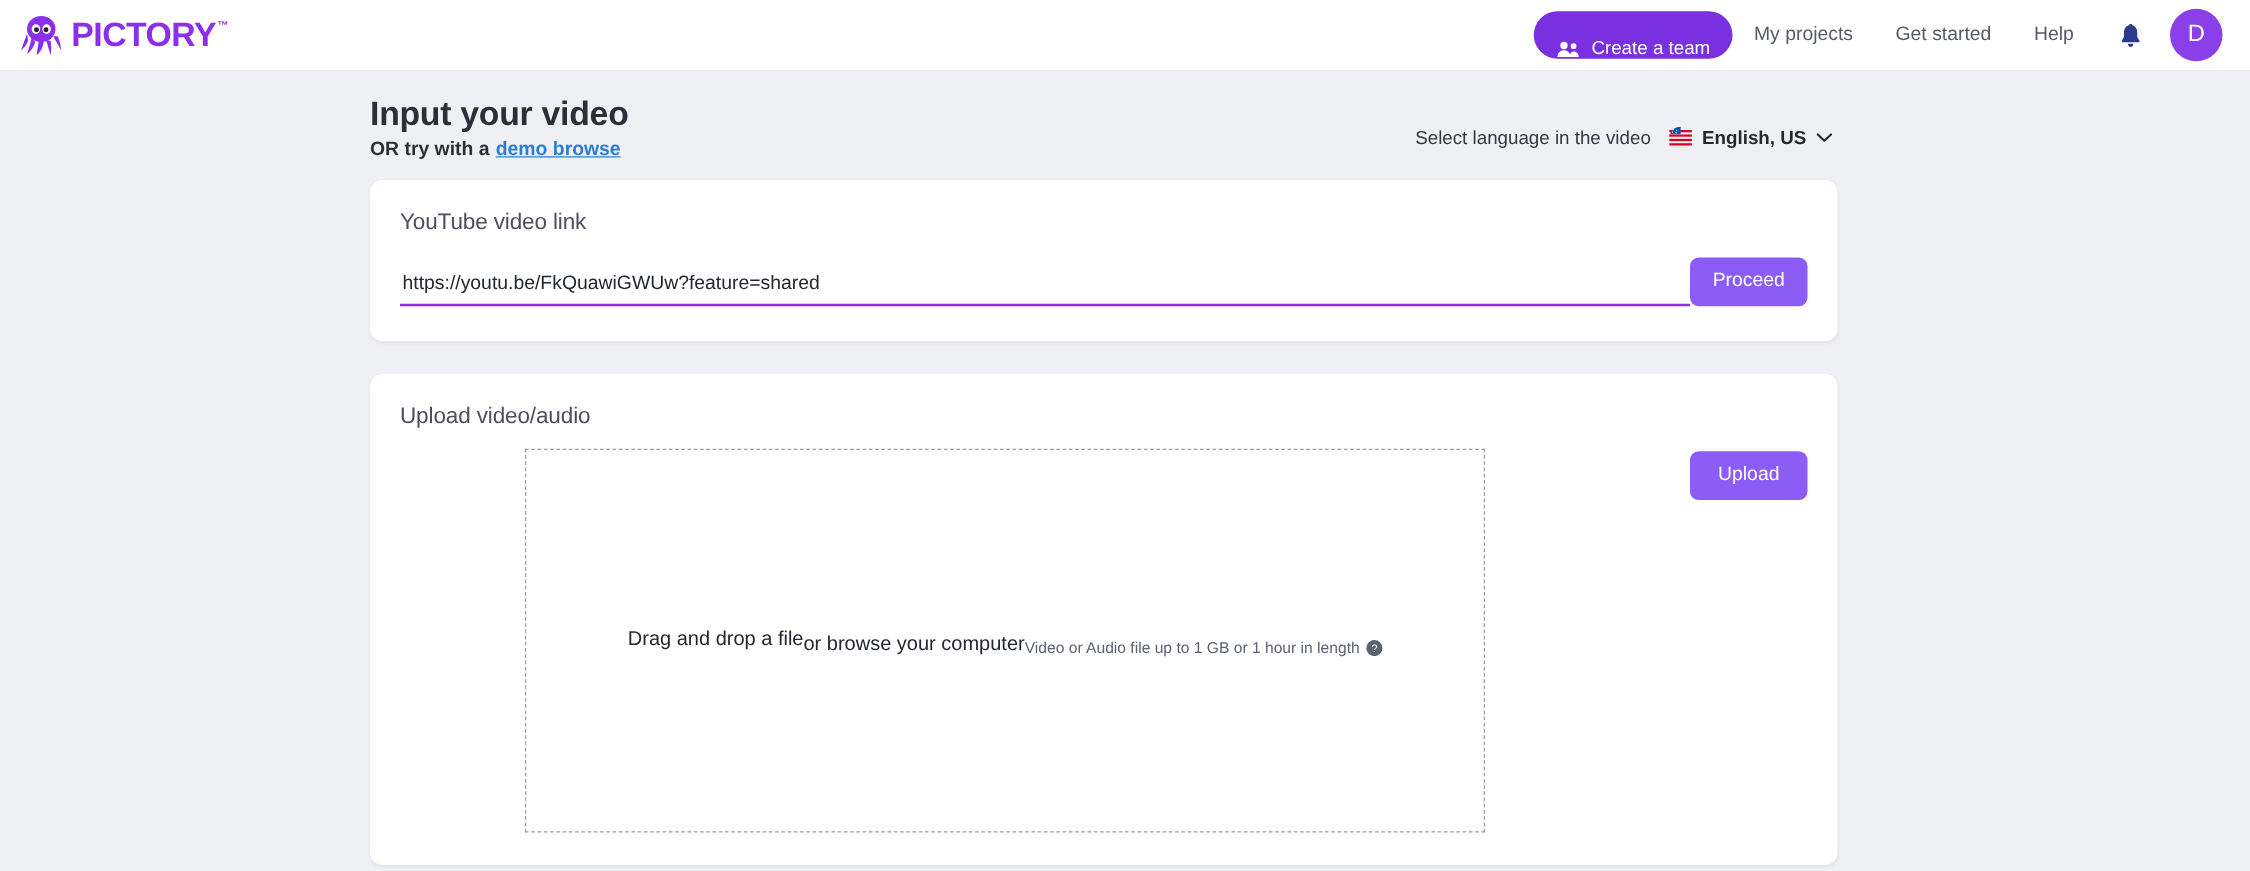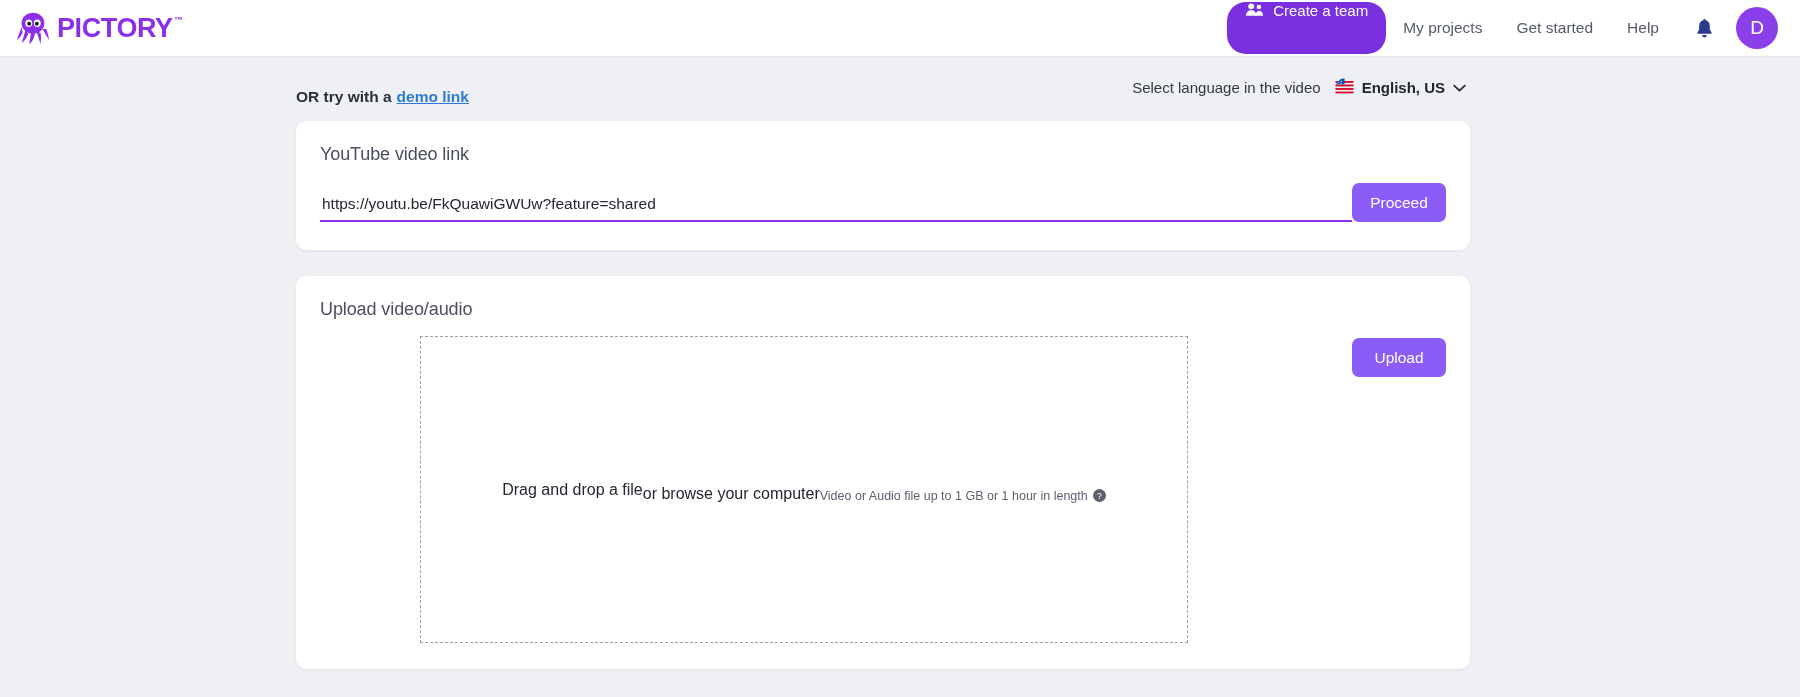--- a/index.html
+++ b/index.html
@@ -48,22 +48,22 @@
     font-family: inherit; cursor: pointer; white-space: nowrap;
   }
 
   .header-right {
     margin-left: auto;
     display: flex; align-items: center; gap: 0;
   }
   .create-team-btn {
     background: #7A2FE0; color: #fff;
     border: none; border-radius: 19px;
-    height: 52px; padding: 0 18px;
-    display: flex; align-items: flex-start; gap: 9px;
+    height: 38px; padding: 0 18px;
+    display: flex; align-items: flex-end; gap: 9px;
     font-size: 15px; font-family: inherit; cursor: pointer;
     white-space: nowrap;
   }
   .team-icon { width: 19px; height: 15px; display: block; }
   .nav-link {
     color: #555b66; font-size: 15.5px;
     padding: 0 17px; white-space: nowrap; cursor: pointer;
     text-decoration: none;
   }
   .bell-btn {
@@ -226,22 +226,23 @@
     <div class="avatar">
       <span>D</span>
     </div>
   </div>
 </div>
 
 <div class="page">
 
   <div class="titlebar">
     <div class="title-block">
+      <div class="page-title">Input your video</div>
       <div class="subtitle">
-        <span>OR try with a</span><a class="demo-link">demo link</a>
+        <span>OR try with a</span><a class="demo-link">demo browse</a>
       </div>
     </div>
 
     <div class="lang-block">
       <span class="lang-label">Select language in the video</span>
       <div class="lang-select">
         <span>
           <svg class="flag-icon" viewBox="0 0 20 20">
             <circle cx="10" cy="10" r="9.5" fill="#f0f0f0"></circle>
             <path d="M10 0.5 A9.5 9.5 0 0 1 19.5 10 L10 10 Z" fill="#f0f0f0"></path>

